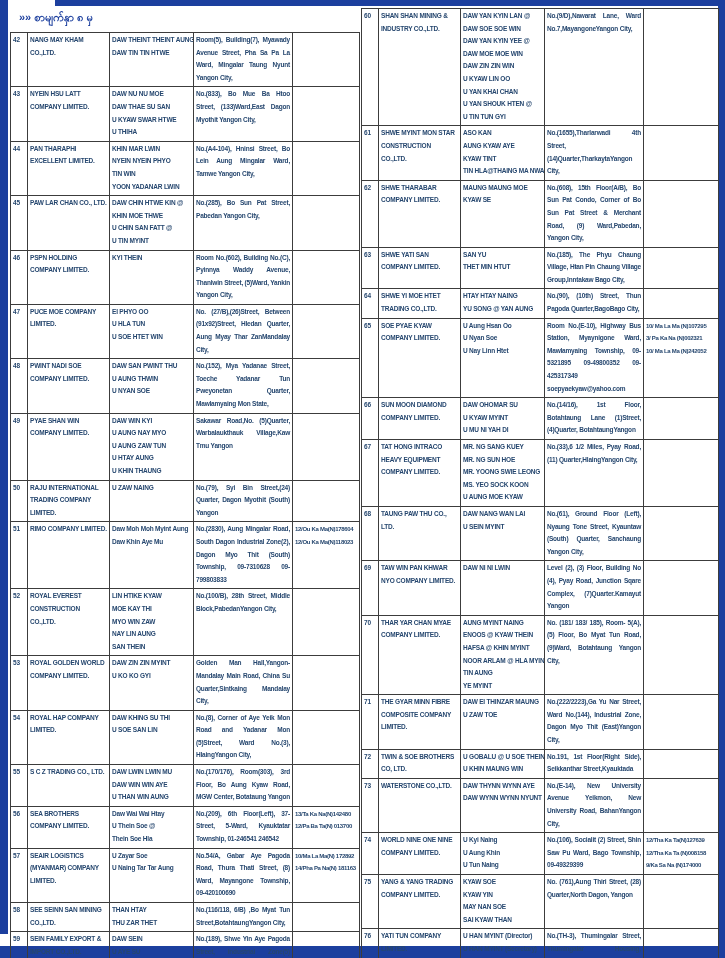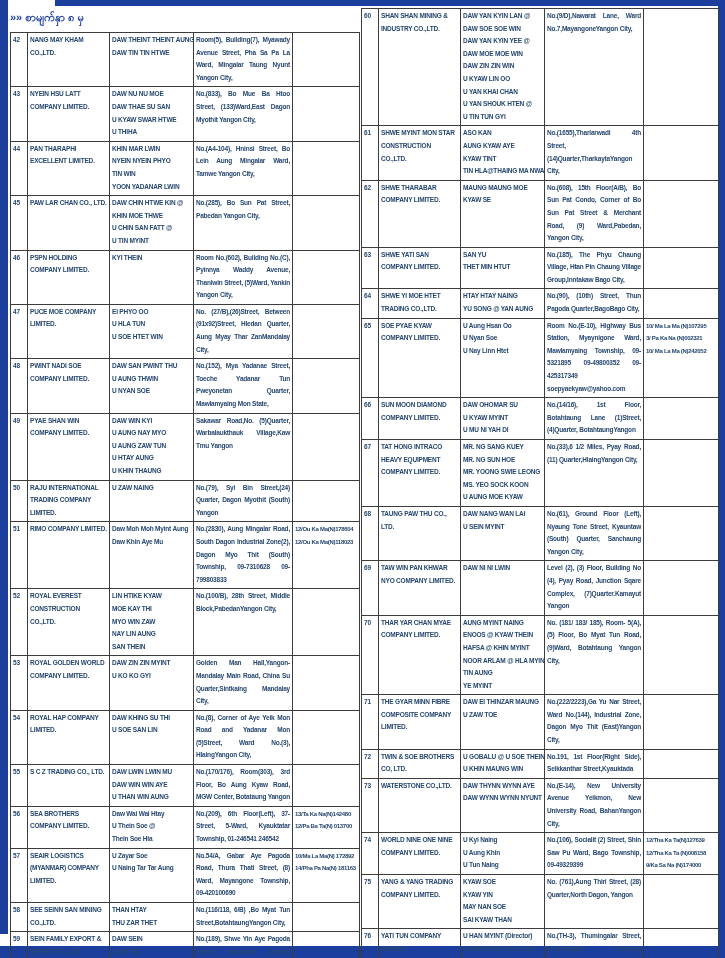--- a/index.html
+++ b/index.html
@@ -13,21 +13,21 @@
   .frame-top{left:55px;top:0;right:0;height:6px;}
   .frame-right{right:0;top:0;width:7px;height:946px;}
   .frame-bottom{left:0;top:946px;width:725px;height:12px;}
 
   .page-col{position:absolute;}
   #left-col{left:10px;top:10px;width:349px;}
   #right-col{left:361px;top:8px;width:357px;}
 
   .page-header{
     color:#1c3f9e;font-weight:700;font-size:11px;line-height:14px;
-    margin:0 0 8px 0;letter-spacing:0;
+    margin:0 0 8px 9px;letter-spacing:0;
   }
 
   table.dir{
     border-collapse:collapse;table-layout:fixed;width:100%;
   }
   table.dir td{
     border:1px solid #3c3c3c;vertical-align:top;
     padding:1px 2px 2px 2px;
     color:#26476f;font-weight:700;font-size:6.5px;line-height:12.6px;
     letter-spacing:-0.2px;word-wrap:break-word;overflow:hidden;

